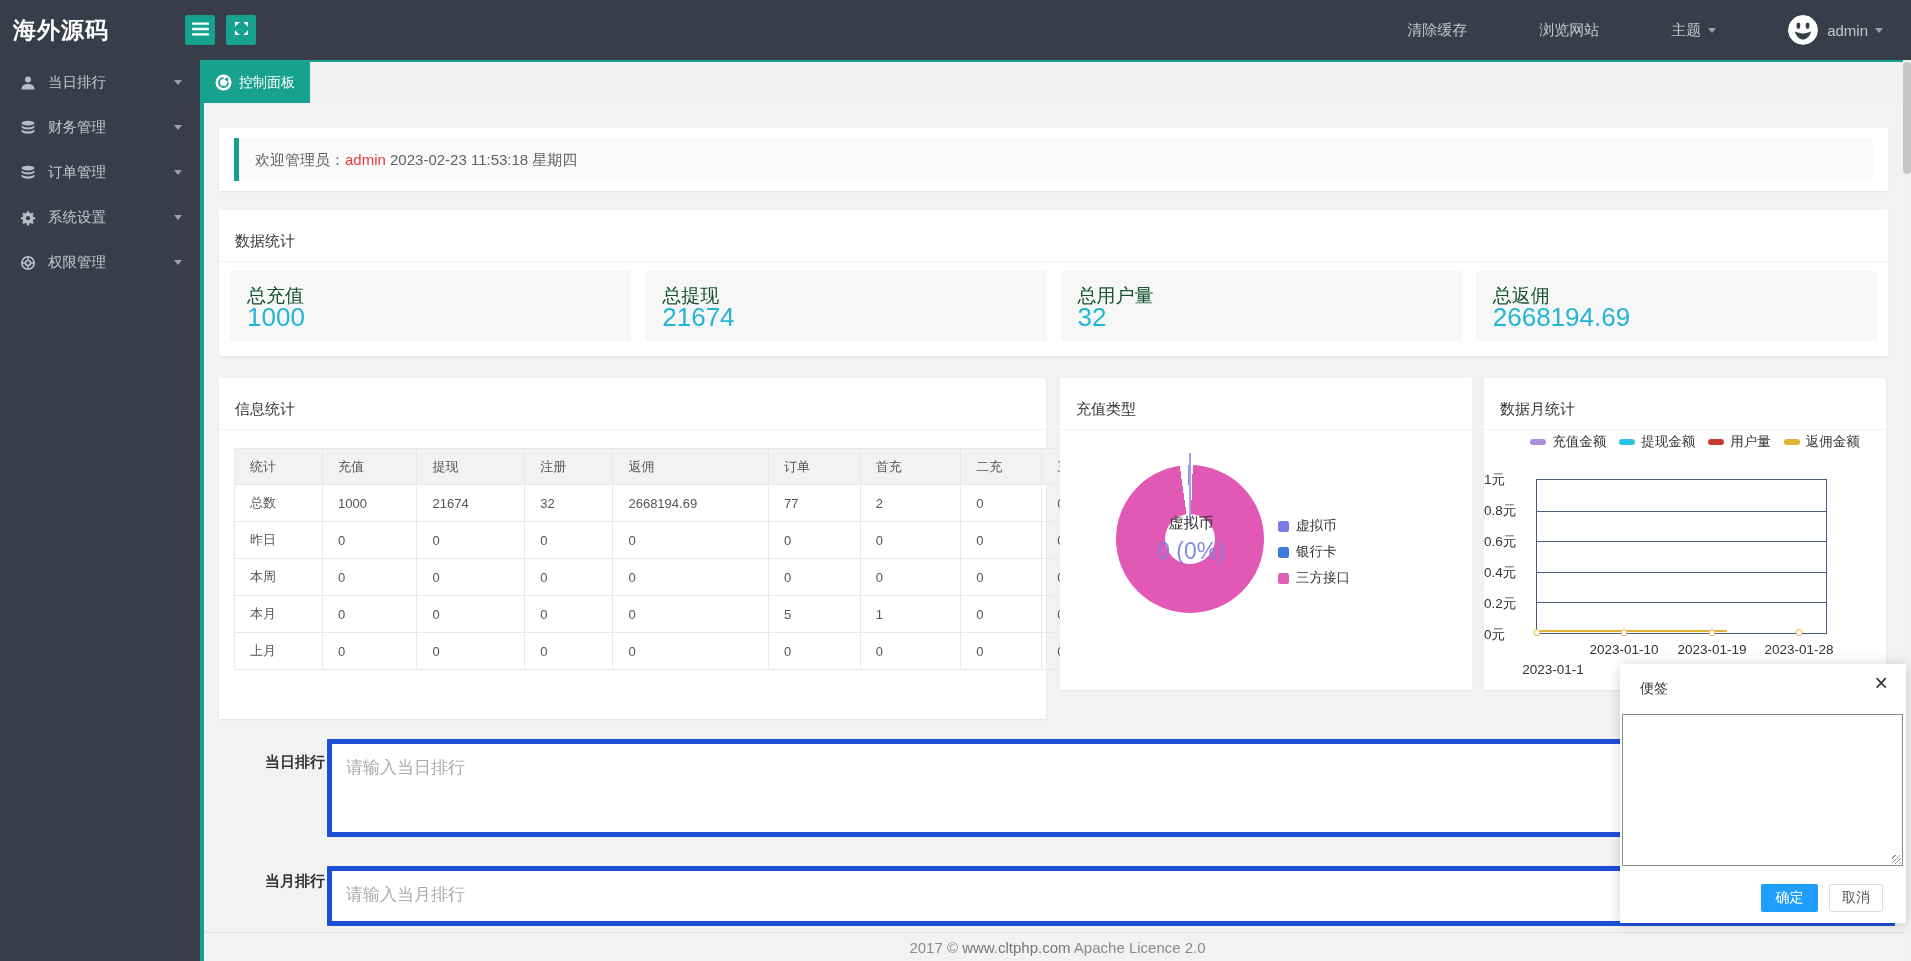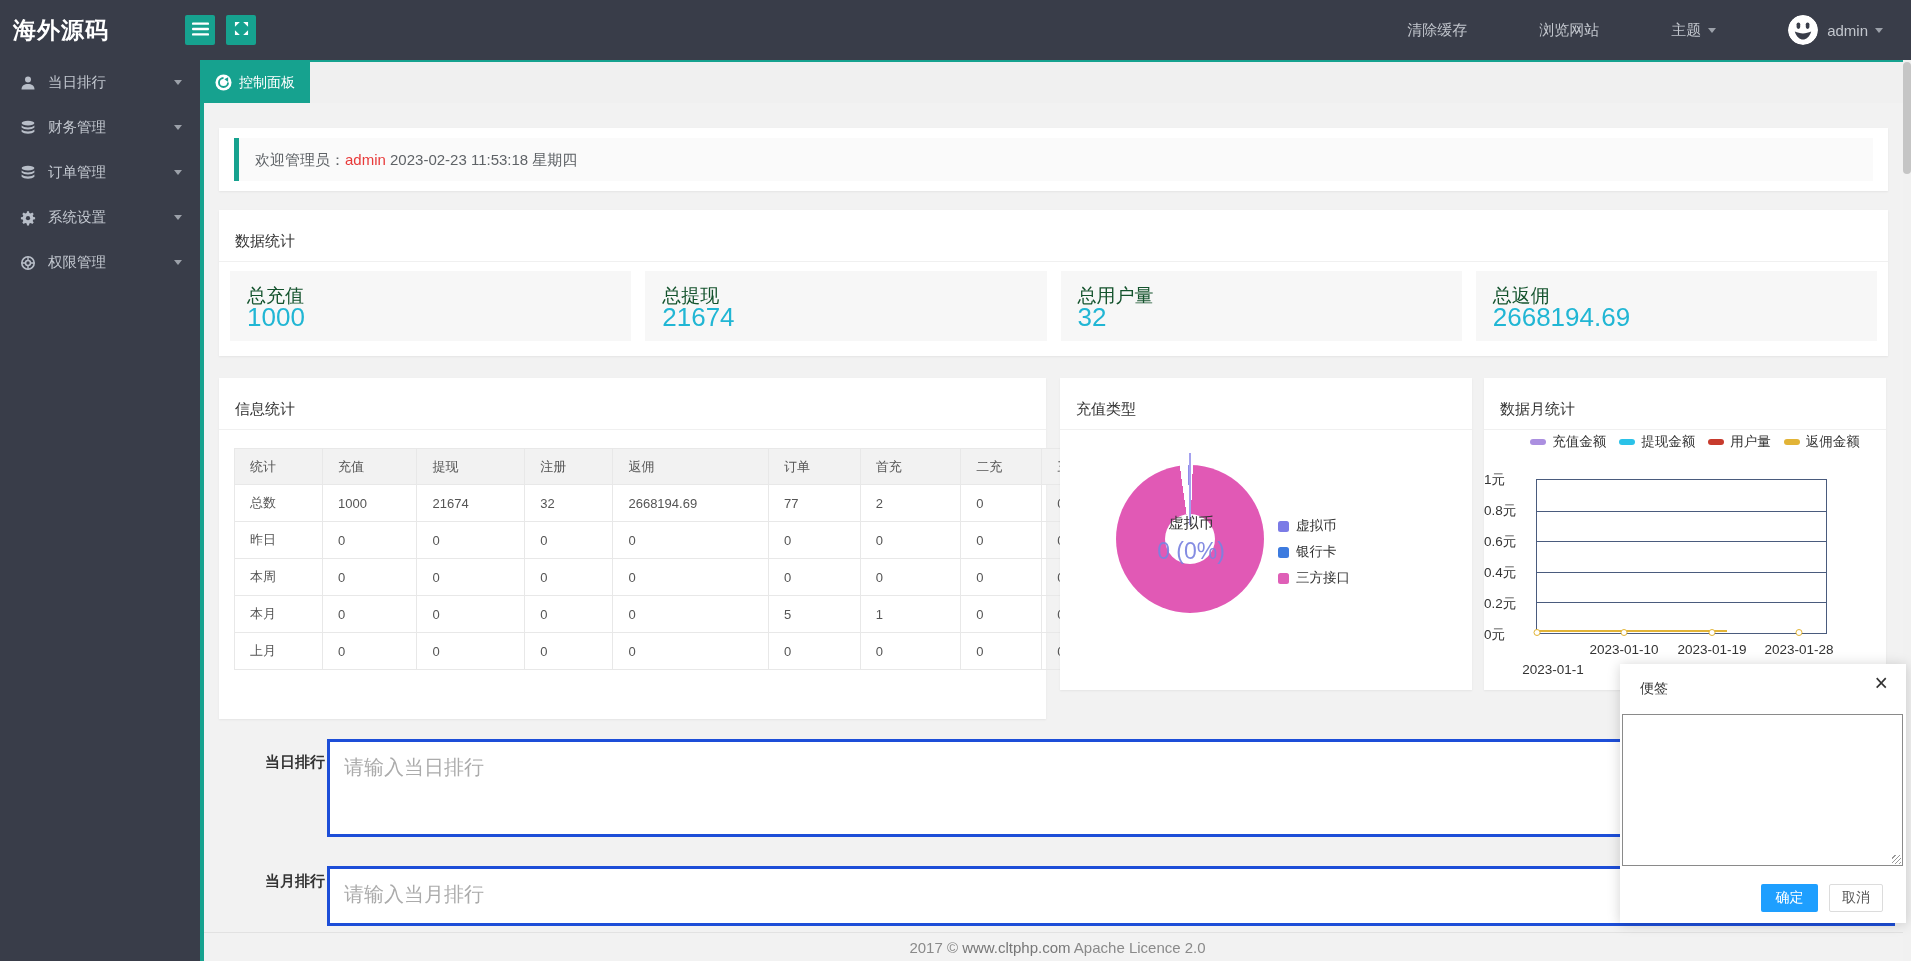--- a/index.html
+++ b/index.html
@@ -80,22 +80,22 @@
   .plot { position:absolute; left:52px; top:101px; width:291px; height:155px; border:1px solid #4A5B7D; }
   .gridline { position:absolute; left:0; width:100%; height:1px; background:#4A5B7D; }
   .y-tick { position:absolute; left:0; width:46px; font-size:13.5px; color:#333; height:16px; }
   .x-tick { position:absolute; top:264px; width:90px; text-align:center; font-size:13.5px; color:#333; }
   .y-line { position:absolute; left:1px; bottom:1px; height:2px; background:#E2B437; }
   .marker { position:absolute; bottom:-3px; width:7px; height:7px; border:1.5px solid #E2B437;
             background:#fff; border-radius:50%; transform:translateX(-50%); }
 
   
   .rank-label { position:absolute; font-size:15px; font-weight:bold; color:#333; }
-  .rank-area { position:absolute; background:#fff; border:3px solid #1d4ed8; resize:none;
-               padding:12px 14px; font-size:20px; color:#ec4899; font-family:inherit; outline:none; }
+  .rank-area { position:absolute; background:#fff; border:5px solid #1d4ed8; resize:none;
+               padding:12px 14px; font-size:17px; color:#ec4899; font-family:inherit; outline:none; }
   .rank-area::placeholder { color:#ABABAB; }
 
   
   .footer { position:absolute; left:204px; top:932px; width:1707px; height:29px; border-top:1px solid #E2E2E2;
             text-align:center; line-height:29px; font-size:15px; color:#8a8a8a; }
 
   
   .note-panel { position:absolute; left:1620px; top:664px; width:286px; height:259px; background:#fff;
                 box-shadow:0 1px 12px rgba(0,0,0,.18); z-index:40; }
   .note-title { position:absolute; left:20px; top:16px; font-size:14px; color:#333; }

